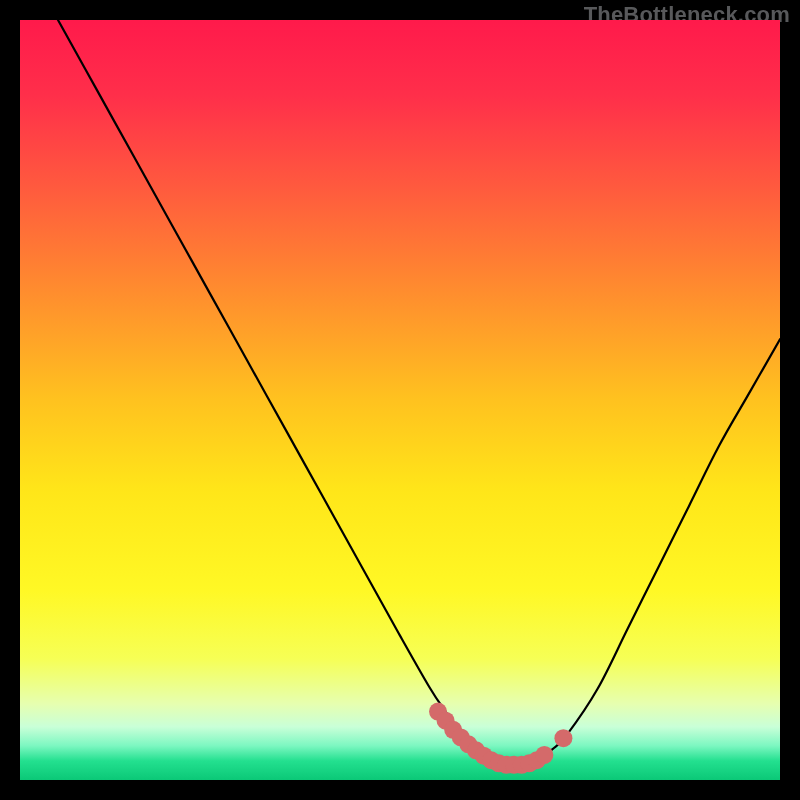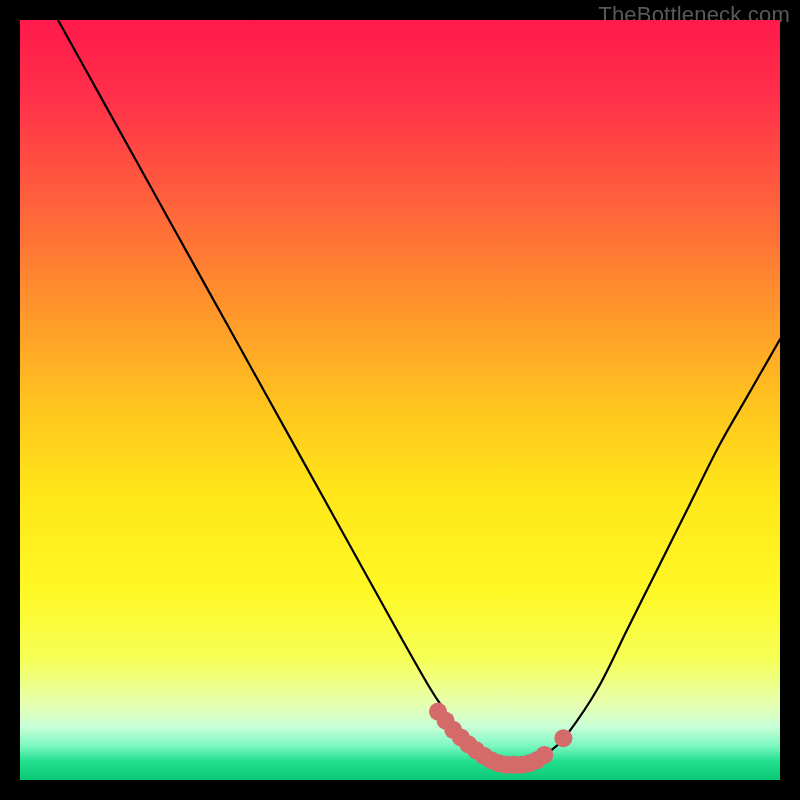--- a/index.html
+++ b/index.html
@@ -1,18 +1,18 @@
 <!DOCTYPE html>
 <html><head>
 <meta charset="utf-8">
 <style>
   html,body{margin:0;padding:0;width:800px;height:800px;background:#000;overflow:hidden;font-family:Arial,Helvetica,sans-serif}
   .frame{position:absolute;left:0;top:0;width:800px;height:800px;background:#000}
   .plot{position:absolute;left:20px;top:20px;width:760px;height:760px;}
-  .watermark{position:absolute;top:2px;right:10px;color:#58595b;font-size:22px;font-weight:400;letter-spacing:.2px}
+  .watermark{position:absolute;top:2px;right:10px;color:#58595b;font-size:22px;font-weight:700;letter-spacing:.2px}
   svg{display:block}
 </style>
 </head>
 <body>
 <div class="frame">
 
   <div class="watermark">TheBottleneck.com</div>
 
   <div class="plot">
     <svg id="svg" width="760" height="760" viewBox="0 0 760 760">

